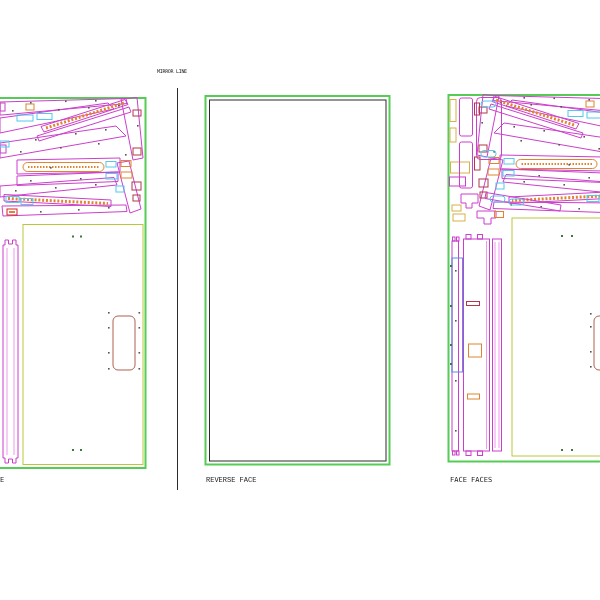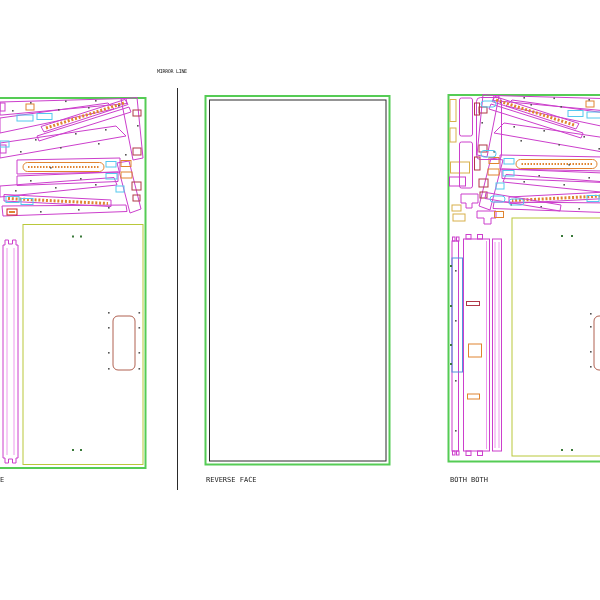--- a/index.html
+++ b/index.html
@@ -207,16 +207,16 @@
         <use href="#dot" x="455" y="380"></use>
           <use href="#dot" x="455" y="430"></use>
       </g>
     </g>
   </svg>
 
   <div class="lbl lbl-small" style="left:157px;top:68px;">MIRROR LINE</div>
 
   <div class="lbl" style="left:0px;top:476px;">E</div>
 
-  <div class="lbl" style="left:206px;top:476px;">REVERSE FACE</div>
-
-  <div class="lbl" style="left:450px;top:476px;">BOTH BOTH</div>
+  <div class="lbl" style="left:206px;top:476px;font-family:Liberation Mono, monospace;">REVERSE FACE</div>
+
+  <div class="lbl" style="left:450px;top:476px;">FACE FACES</div>
 </div>
 
 </body></html>

